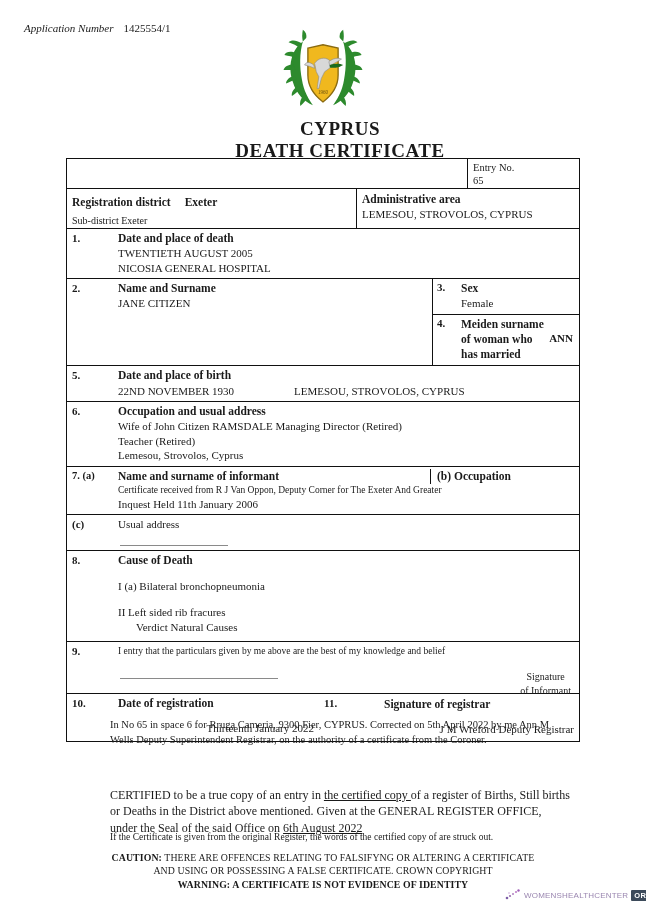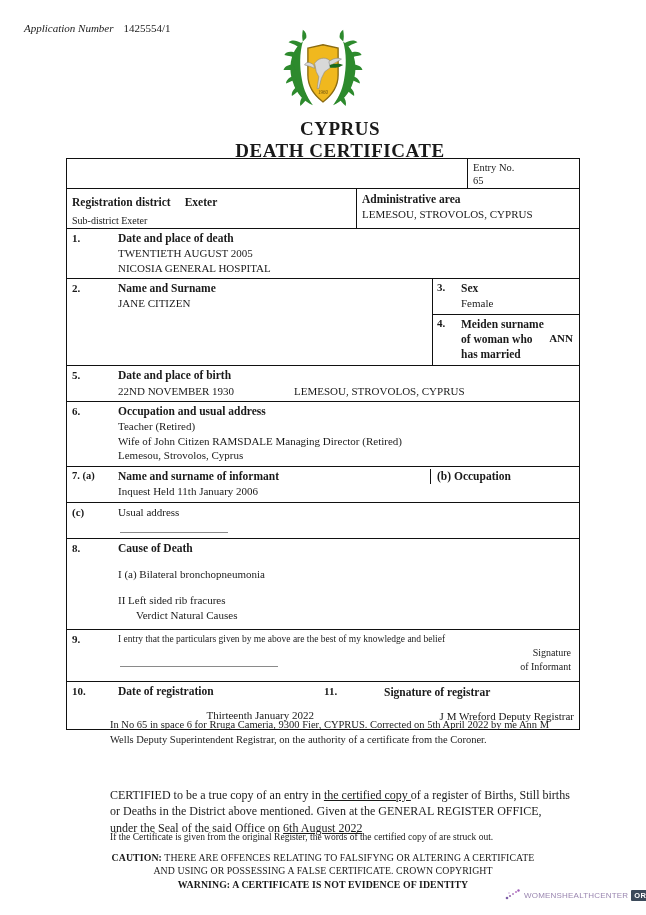--- a/index.html
+++ b/index.html
@@ -198,24 +198,24 @@
   .r8 { min-height: 90px; padding-bottom: 4px; }
   .cod-item { font-size: 11px; line-height: 1.35; margin-top: 11px; }
   .cod-indent { padding-left: 18px; }
 
   
   .r9 { min-height: 52px; }
   .r9 .body-col { position: relative; padding-top: 3px; }
   .sig-block {
     position: absolute;
     right: 8px;
-    top: 16px;
+    top: 28px;
     font-size: 10px;
     line-height: 1.35;
-    text-align: right;
+    text-align: center;
   }
   .ruler-long {
     display: block;
     width: 158px;
     border-bottom: 1px solid #8a8a8a;
     margin-top: 20px;
     margin-left: 2px;
   }
 
   
@@ -411,31 +411,32 @@
         <span class="fld-val birth-date">22ND NOVEMBER 1930</span>
         <span class="fld-val">LEMESOU, STROVOLOS, CYPRUS</span>
       </div>
     </div>
   </div>
 
   <div class="row r6">
     <div class="cell num">6.</div>
     <div class="cell body-col">
       <div class="fld-label">Occupation and usual address</div>
+      <div class="fld-val">Wife of John Citizen RAMSDALE Managing Director (Retired)</div>
       <div class="fld-val">Teacher (Retired)</div>
-      <div class="fld-val">Wife of John Citizen RAMSDALE Managing Director (Retired)</div>
       <div class="fld-val">Lemesou, Strovolos, Cyprus</div>
     </div>
   </div>
 
   <div class="row r7">
     <div class="cell num sm">7. (a)</div>
     <div class="cell body-col">
       <div class="fld-label">Name and surname of informant</div>
       <div class="occ-head">(b) Occupation</div>
+      <div class="fld-val small">Certificate received from R J Van Oppon, Deputy Corner for The Exeter And Greater</div>
       <div class="fld-val">Inquest Held 11th January 2006</div>
     </div>
   </div>
 
   <div class="row r7c">
     <div class="cell num">(c)</div>
     <div class="cell body-col">
       <div class="fld-val">Usual address</div>
       <span class="ruler"></span>
     </div>

